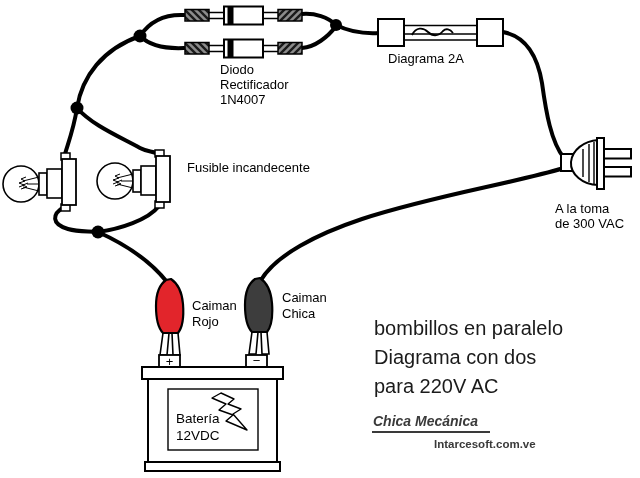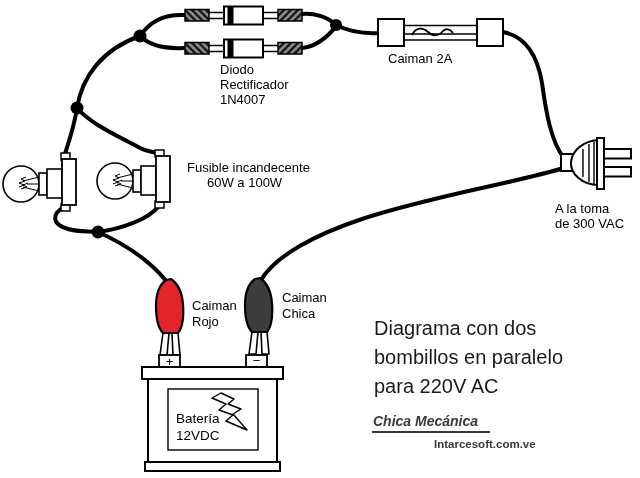--- a/index.html
+++ b/index.html
@@ -124,25 +124,24 @@
       <path fill="#ffffff" stroke="#000" stroke-width="1.4" stroke-linejoin="round" d="M221,393 L234,399 L228,404 L241,409 L233,414 L247,430 L226,421 L233,415 L219,410 L226,404 L212,398 Z"></path>
     </g>
   </svg>
 
   <div class="lbl" style="left:220px;top:62px">
     <div>Diodo</div>
     <div>Rectificador</div>
     <div>1N4007</div>
   </div>
 
-  <div class="lbl" style="left:388px;top:51px">Caiman 2A</div>
+  <div class="lbl" style="left:388px;top:51px">Diagrama 2A</div>
 
   <div class="lbl" style="left:187px;top:160px">
     <div>Fusible incandecente</div>
-    <div class="ind">60W a 100W</div>
   </div>
 
   <div class="lbl" style="left:555px;top:201px">
     <div>A la toma</div>
     <div>de  300 VAC</div>
   </div>
 
   <div class="lbl clip-lbl" style="left:192px;top:298px">
     <div>Caiman</div>
     <div>Rojo</div>
@@ -152,21 +151,21 @@
     <div>Caiman</div>
     <div>Chica</div>
   </div>
 
   <div class="lbl battery-lbl" style="left:176px;top:410px">
     <div>Batería</div>
     <div>12VDC</div>
   </div>
 
   <div class="caption">
+    <div>bombillos en paralelo</div>
     <div>Diagrama con dos</div>
-    <div>bombillos en paralelo</div>
     <div>para 220V AC</div>
   </div>
 
   <div class="brand">Chica Mecánica</div>
   <div class="website">Intarcesoft.com.ve</div>
 
 </div>
 
 </body></html>

